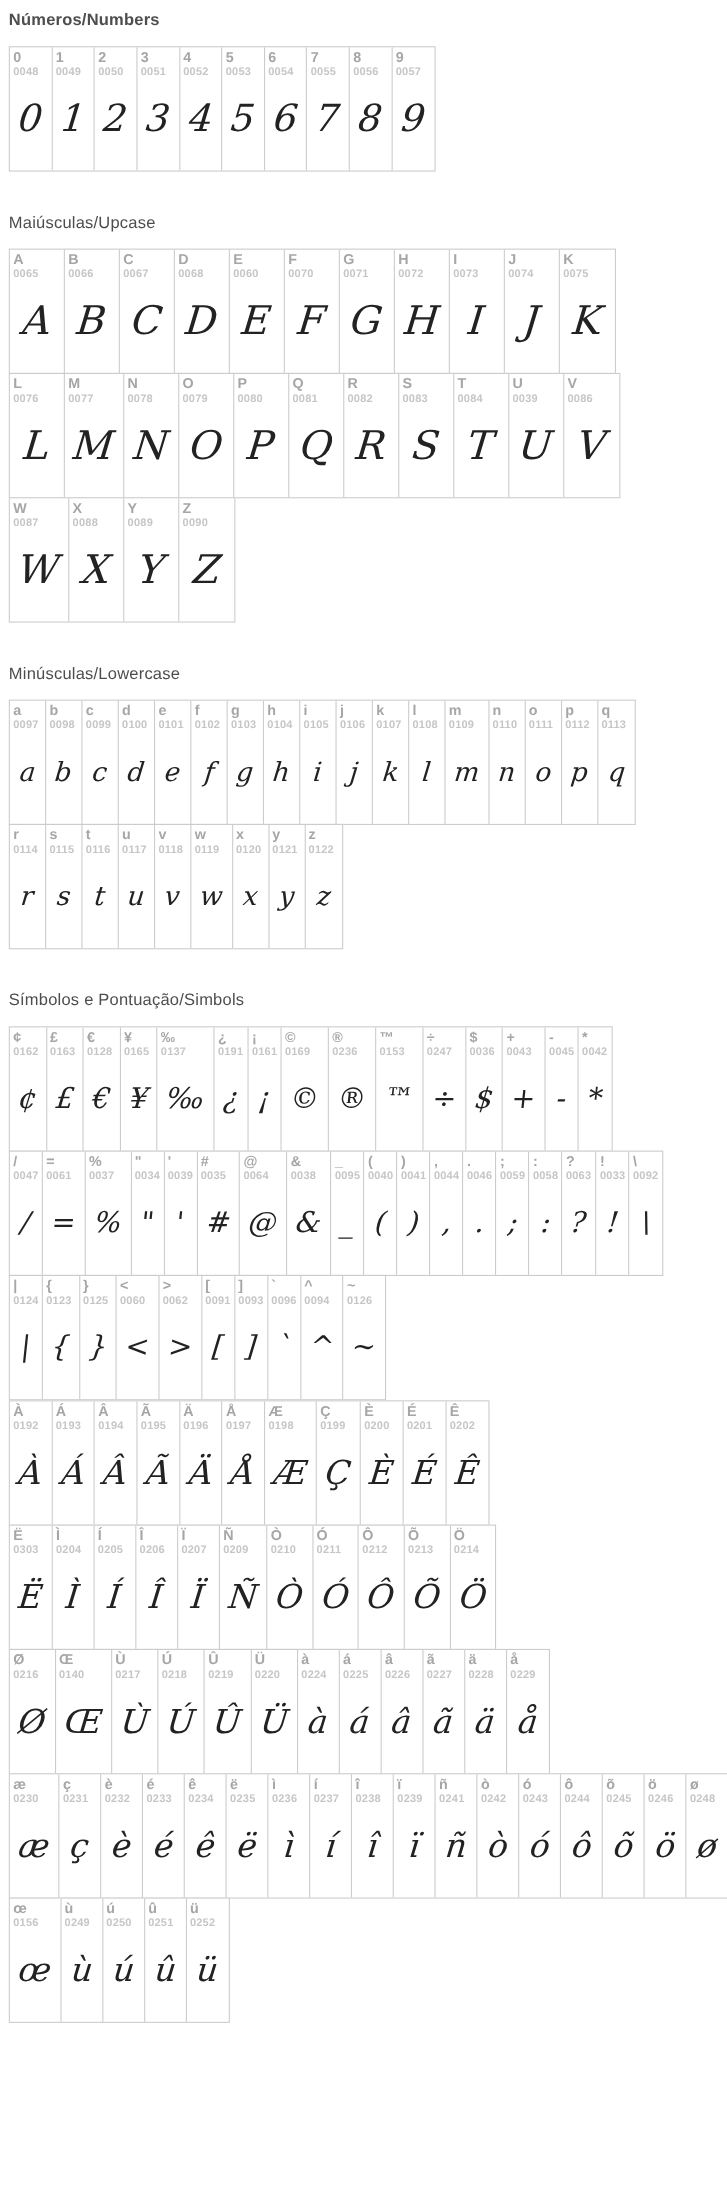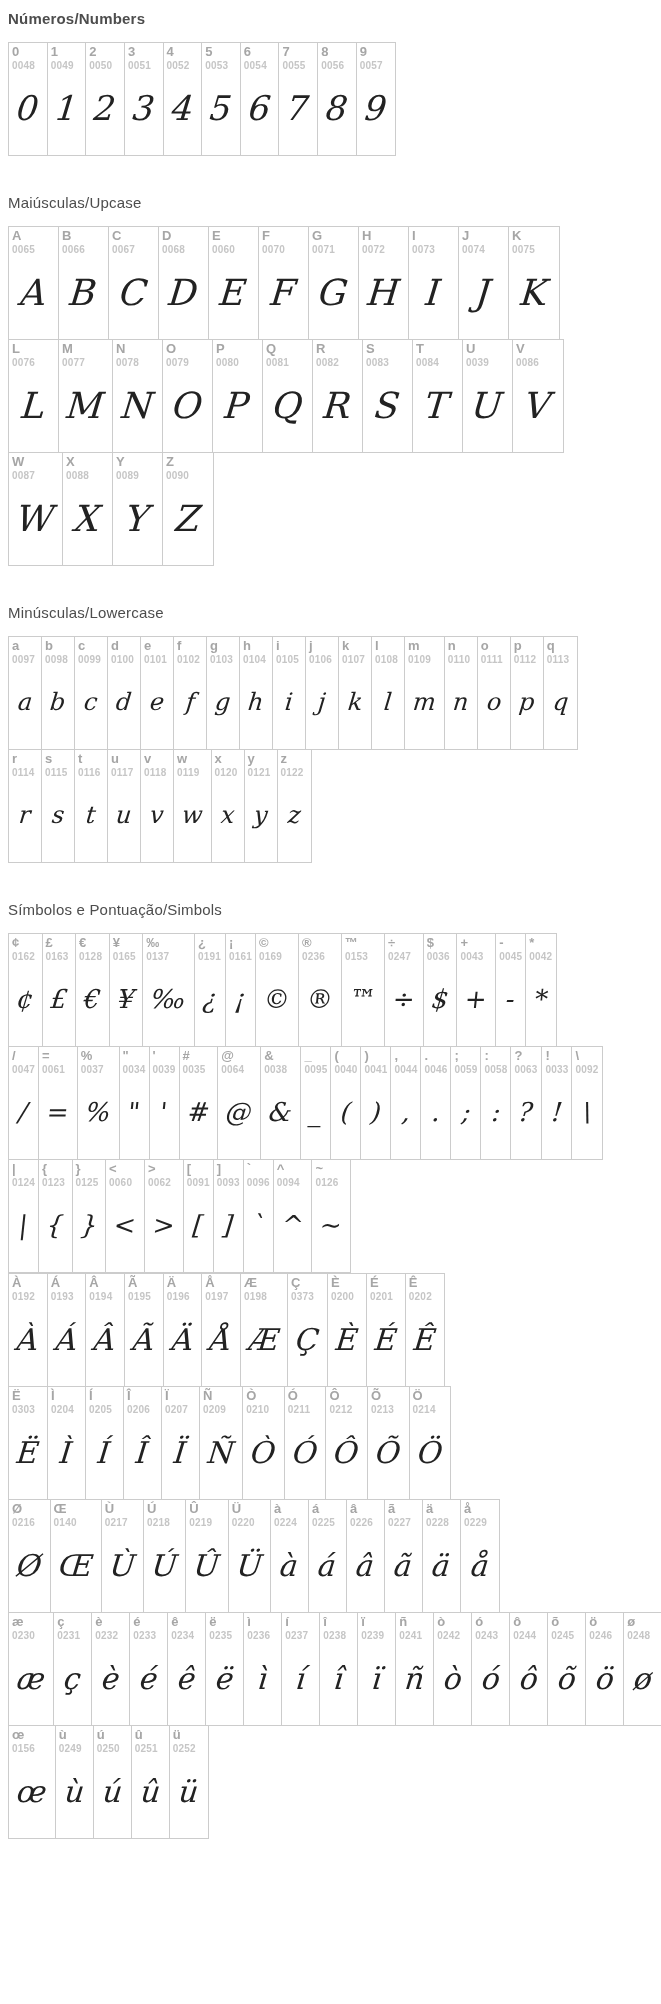--- a/index.html
+++ b/index.html
@@ -1239,21 +1239,21 @@
       <span class="cell-code">0198</span>
     </div>
     <div class="glyph-area">
       <span class="cell-glyph">Æ</span>
     </div>
   </div>
 
   <div class="char-cell">
     <div class="cell-labels">
       <span class="cell-char">Ç</span>
-      <span class="cell-code">0373</span>
+      <span class="cell-code">0199</span>
     </div>
     <div class="glyph-area">
       <span class="cell-glyph">Ç</span>
     </div>
   </div>
 
   <div class="char-cell">
     <div class="cell-labels">
       <span class="cell-char">È</span>
       <span class="cell-code">0200</span>

